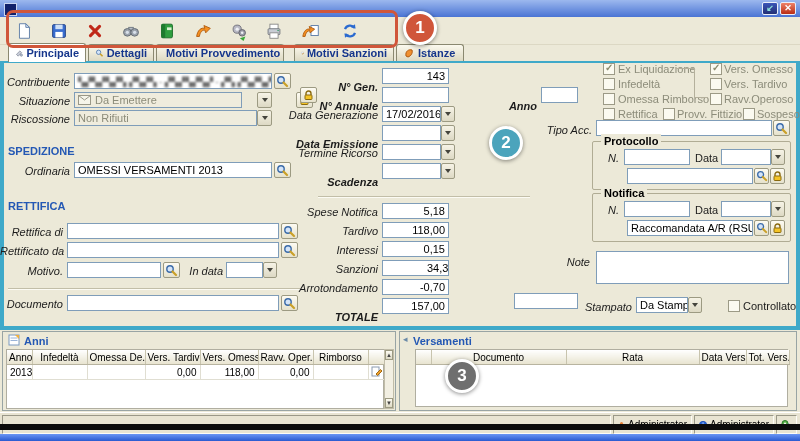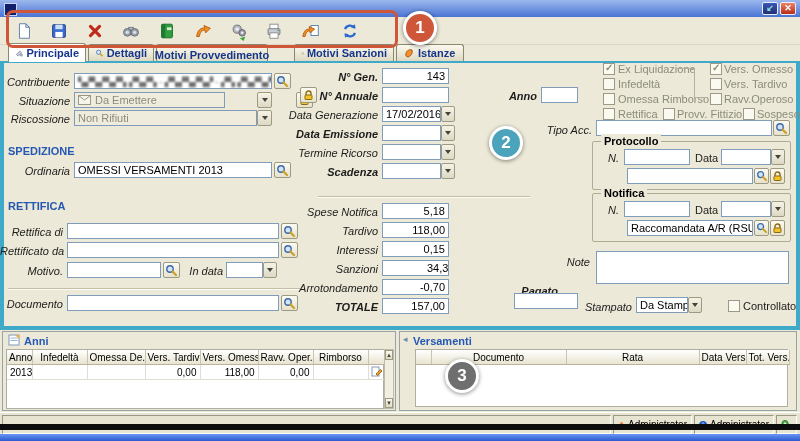--- a/index.html
+++ b/index.html
@@ -16,21 +16,21 @@
   .toolbar{position:absolute;left:0;top:17px;width:800px;height:27px;background:#ece9d8;border-bottom:1px solid #dcd8c4;}
   .tbtn{position:absolute;top:19px;width:24px;height:24px;display:flex;align-items:center;justify-content:center;cursor:pointer;}
   .hilite{position:absolute;left:6px;top:10px;width:386px;height:32px;border:3px solid #d0563a;border-radius:7px;z-index:20;pointer-events:none;}
   
   .tab{position:absolute;top:44px;height:17px;box-sizing:border-box;background:linear-gradient(#fbf9ee,#ddd9c2);border:1px solid #8a8870;border-bottom:none;border-radius:3px 3px 0 0;color:#16368c;font-weight:bold;display:flex;align-items:center;gap:3px;padding:0 6px;cursor:pointer;white-space:nowrap;}
   .tab.active{background:#fff;top:43px;height:19px;z-index:5;}
   .tealline{position:absolute;background:#3fa9c9;}
   
   .lbl{position:absolute;white-space:nowrap;height:14px;line-height:14px;color:#1c1c1c;}
   .lbl.r{text-align:right;font-style:italic;}
-  .lbl.b{font-weight:bold;}
+  .lbl.b{font-weight:bold;margin-top:10px;}
   .lbl.dis{color:#8c8c7a;}
   .hdr{position:absolute;font-weight:bold;color:#2458b4;white-space:nowrap;}
   .fld{position:absolute;box-sizing:border-box;height:16px;background:#fff;border:1px solid #7f9db9;padding:1px 3px 0;line-height:13px;overflow:hidden;white-space:nowrap;}
   .fld.num{text-align:right;}
   .fld.dis{background:#efecdd;color:#8c8c7a;}
   .blurtxt{filter:blur(1px);color:#6a6a6a;font-size:9px;letter-spacing:0;}
   .sbtn{position:absolute;box-sizing:border-box;width:17px;height:16px;background:linear-gradient(#fdfbf2,#e6e2cc);border:1px solid #9c9a82;border-radius:2px;display:flex;align-items:center;justify-content:center;cursor:pointer;}
   .ddbtn{position:absolute;box-sizing:border-box;width:14px;height:16px;background:linear-gradient(#f6f3e6,#ddd9c4);border:1px solid #9c9a82;border-radius:2px;display:flex;align-items:center;justify-content:center;cursor:pointer;}
   .arr{width:0;height:0;border-left:3.5px solid transparent;border-right:3.5px solid transparent;border-top:4px solid #44443c;}
   .cb{position:absolute;width:12px;height:12px;box-sizing:border-box;background:#fbfaf0;border:1px solid #9c9a86;}
@@ -150,21 +150,21 @@
       </svg>
     <span>Principale</span>
   </div>
   <div class="tab" style="left:88px;width:66px;">
     <svg width="12" height="12" viewBox="0 0 12 12">
         <circle cx="5" cy="5" r="3" fill="#d4e4f8" stroke="#3a6aa8"></circle>
         <line x1="7.2" y1="7.2" x2="10.5" y2="10.5" stroke="#caa028" stroke-width="2"></line>
       </svg>
     <span>Dettagli</span>
   </div>
-  <div class="tab" style="left:156px;width:112px;flex-direction:column;">
+  <div class="tab" style="left:156px;width:128px;">
     <svg width="12" height="12" viewBox="0 0 12 12">
         <rect x="1.5" y="2.5" width="8" height="6" fill="#fff" stroke="#8a9ab0" transform="rotate(-8 5 5)"></rect>
         <path d="M5 10 l4.5 -4 1.5 1.5 -4.5 4 z" fill="#f0a030" stroke="#a06a10"></path>
       </svg>
     <span>Motivi Provvedimento</span>
   </div>
   <div class="tab" style="left:294px;width:100px;">
     <svg width="12" height="12" viewBox="0 0 12 12">
         <rect x="1.5" y="2.5" width="8" height="6" fill="#fff" stroke="#8a9ab0" transform="rotate(-8 5 5)"></rect>
         <path d="M5 10 l4.5 -4 1.5 1.5 -4.5 4 z" fill="#f0a030" stroke="#a06a10"></path>
@@ -186,21 +186,21 @@
   <div class="lbl r" style="left:0;width:70px;top:75px;">Contribuente</div>
   <div class="fld" style="left:74px;top:73px;width:198px;"><span class="blurtxt">▚▞▚▞▚▞▚ ▞▚▞▚ - ▞▚▞▚▞▚▞ - ▞▚ ▞▚▞▚▞▚▞▚▞</span></div>
   <span class="sbtn" style="left:274px;top:73px;">
       <svg width="13" height="13" viewBox="0 0 13 13">
         <circle cx="5" cy="5" r="3.2" fill="#d4e4f8" stroke="#3a6aa8" stroke-width="1.4"></circle>
         <line x1="7.5" y1="7.5" x2="11" y2="11" stroke="#caa028" stroke-width="2.2" stroke-linecap="round"></line>
       </svg>
     </span>
 
   <div class="lbl r" style="left:0;width:70px;top:94px;">Situazione</div>
-  <div class="fld dis" style="left:74px;top:92px;width:151px;padding-left:20px;">
+  <div class="fld dis" style="left:74px;top:92px;width:168px;padding-left:20px;">
     <svg style="position:absolute;left:3px;top:2px;" width="13" height="10" viewBox="0 0 13 10">
         <rect x="0.5" y="0.5" width="12" height="9" fill="#f6f5ea" stroke="#9a9888"></rect>
         <path d="M0.5 0.5 l6 4.5 6 -4.5" fill="none" stroke="#9a9888"></path>
       </svg>
     <span>Da Emettere</span>
   </div>
   <span class="ddbtn" style="left:257px;top:92px;width:15px;">
       <span class="arr"></span>
     </span>
   <span class="sbtn" style="left:296px;top:92px;">

